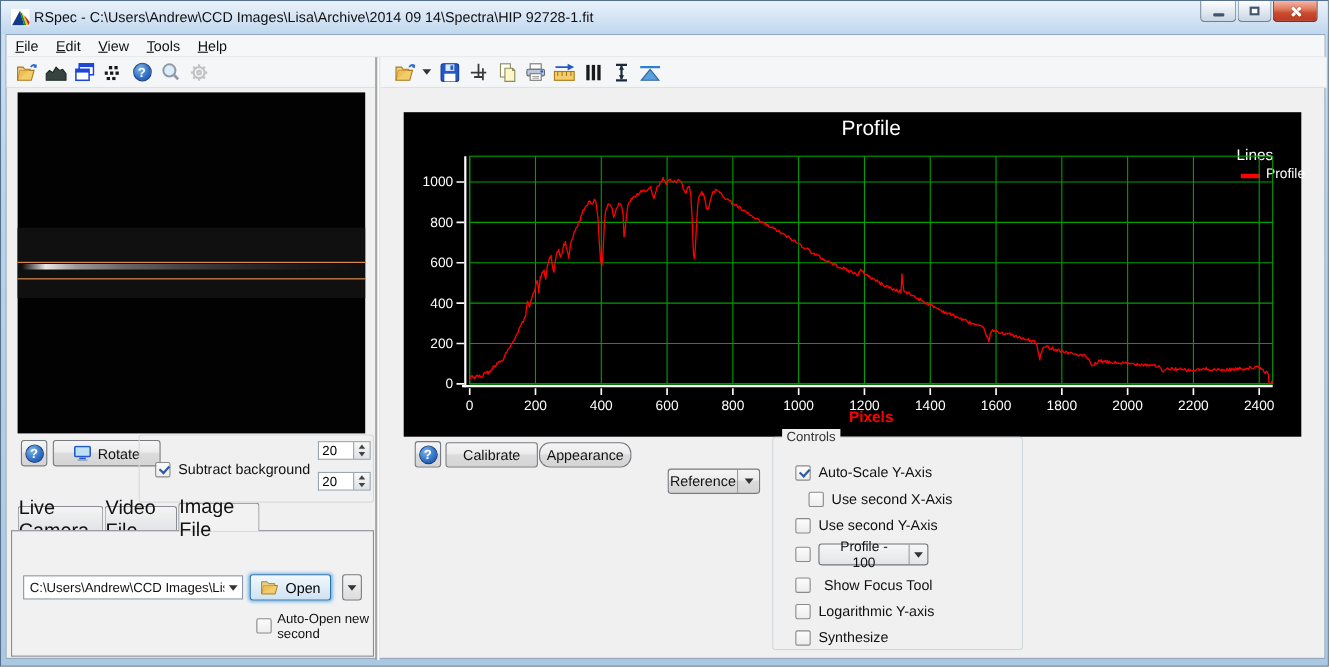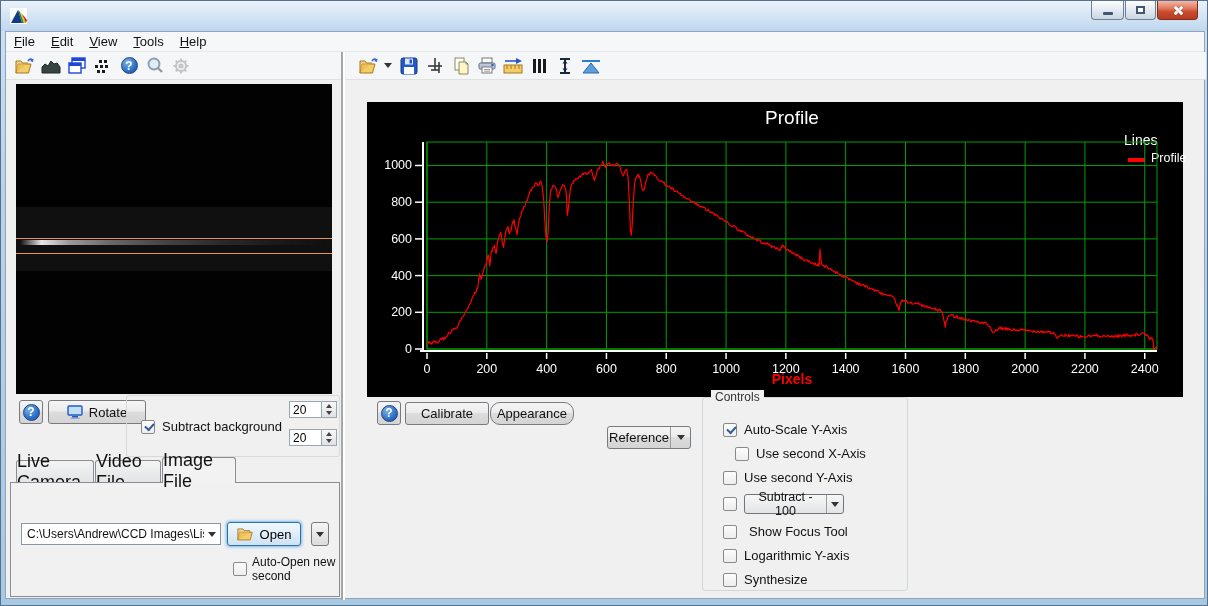--- a/index.html
+++ b/index.html
@@ -125,20 +125,21 @@
 
 <div id="frame">
   <div id="titlebar">
     <svg id="app-icon" viewBox="0 0 17 16">
       <rect x="0" y="0" width="17" height="16" fill="#fdfdfd"></rect>
       <polygon points="1,15 8,2 12,15" fill="#123a8c"></polygon>
       <polygon points="8,2 12,15 14,15 10,4" fill="#1f8c2f"></polygon>
       <polygon points="10,4 14,15 16,15 12,6" fill="#e8c31f"></polygon>
       <polygon points="12,6 16,15 17,12 13,7" fill="#c92318"></polygon>
     </svg>
+    <span id="title-text">RSpec - C:\Users\Andrew\CCD Images\Lisa\Archive\2014 09 14\Spectra\HIP 92728-1.fit</span>
     <div class="winbtns">
       <div class="winbtn min">
           <span class="glyph-min"></span>
         </div>
       <div class="winbtn max">
           <span class="glyph-max"></span>
         </div>
       <div class="winbtn close">
           <span class="glyph-x"></span>
         </div>
@@ -448,38 +449,38 @@
     </div>
     <div class="btn rbtn" style="left:399px; width:84px;">Calibrate</div>
     <div class="btn rbtn" style="left:484px; width:84px;border-radius:10px;">Appearance</div>
     <div class="btn rbtn" style="left:601px; width:84px; padding:0;margin-top:24px;">
       <span style="flex:1; text-align:center;">Reference</span>
       <span class="ref-split">
           <i class="caret-down" style="margin:0"></i>
         </span>
     </div>
 
-    <div class="groupbox" style="left:696px; top:365px; width:206px; height:194px; border-color:#d0d8dc;">
+    <div class="groupbox" style="left:696px; top:365px; width:228px; height:194px; border-color:#d0d8dc;">
       <span class="groupbox-label">Controls</span>
       <div class="cb-row" style="left:20px; top:24px;">
         <span class="checkbox checked"></span>
         <span>Auto-Scale Y-Axis</span>
       </div>
       <div class="cb-row" style="left:32px; top:48px;">
         <span class="checkbox"></span>
         <span>Use second X-Axis</span>
       </div>
       <div class="cb-row" style="left:20px; top:72px;">
         <span class="checkbox"></span>
         <span>Use second Y-Axis</span>
       </div>
       <div class="cb-row" style="left:20px; top:96px;">
         <span class="checkbox"></span>
         <span class="dd-btn" style="width:100px;">
-          <span class="dd-text">Subtract - 100</span>
+          <span class="dd-text">Profile - 100</span>
           <span class="dd-arrow">
               <i class="caret-down" style="margin:0"></i>
             </span>
         </span>
       </div>
       <div class="cb-row" style="left:20px; top:126px;gap:12px;">
         <span class="checkbox"></span>
         <span>Show Focus Tool</span>
       </div>
       <div class="cb-row" style="left:20px; top:150px;">

